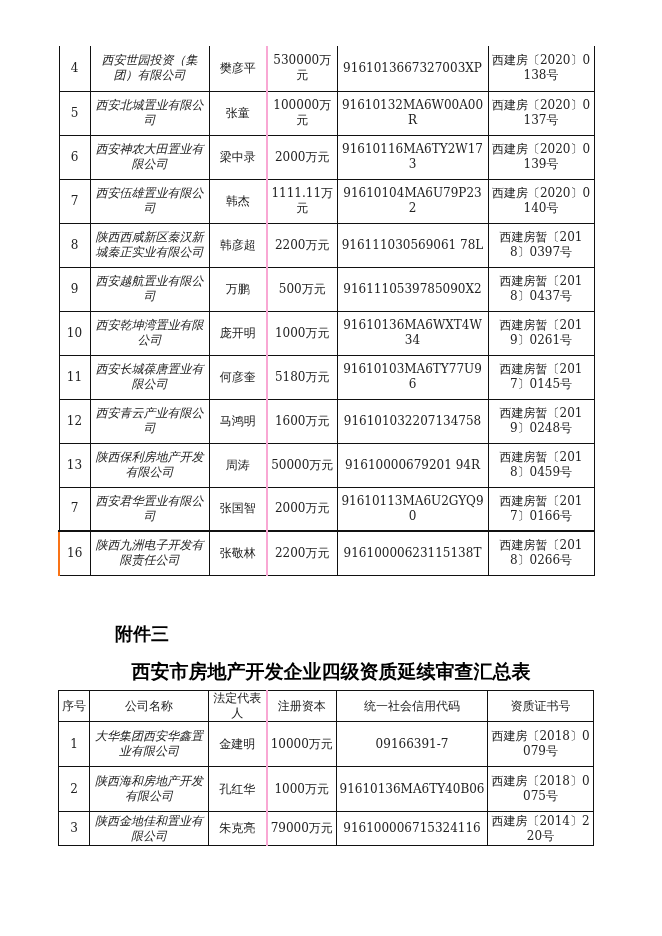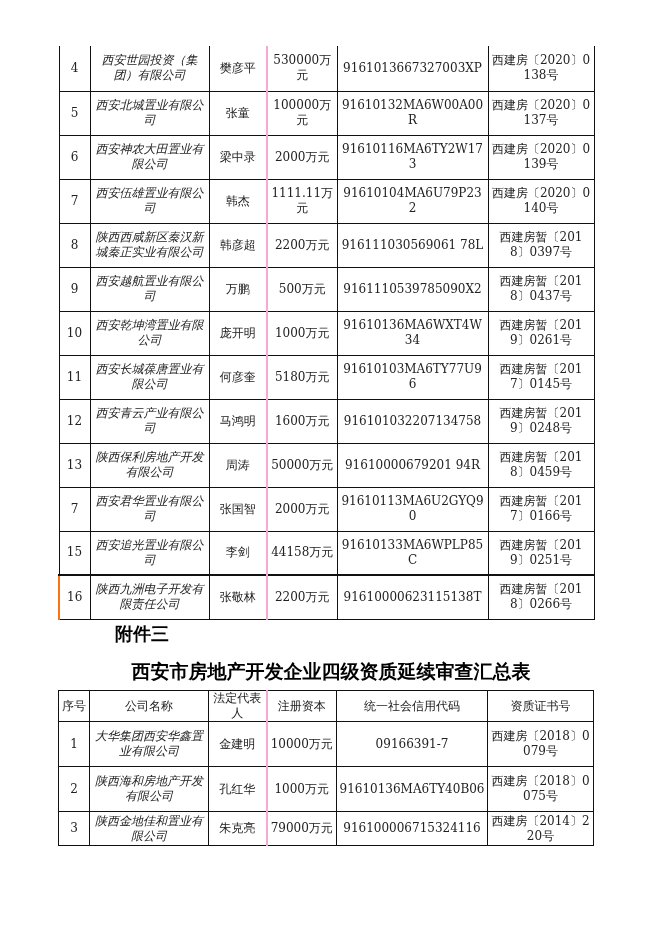--- a/index.html
+++ b/index.html
@@ -177,28 +177,20 @@
       <td>西建房暂〔2018〕0459号</td>
     </tr>
     <tr style="height:44px">
       <td>7</td>
       <td class="name">西安君华置业有限公司</td>
       <td>张国智</td>
       <td class="cap">2000万元</td>
       <td>91610113MA6U2GYQ90</td>
       <td>西建房暂〔2017〕0166号</td>
     </tr>
-    <tr style="height:44px">
-      <td>15</td>
-      <td class="name">西安追光置业有限公司</td>
-      <td>李剑</td>
-      <td class="cap">44158万元</td>
-      <td>91610133MA6WPLP85C</td>
-      <td>西建房暂〔2019〕0251号</td>
-    </tr>
     <tr class="row-last" style="height:44px">
       <td>16</td>
       <td class="name">陕西九洲电子开发有限责任公司</td>
       <td>张敬林</td>
       <td class="cap">2200万元</td>
       <td>91610000623115138T</td>
       <td>西建房暂〔2018〕0266号</td>
     </tr>
   </tbody>
 </table>

